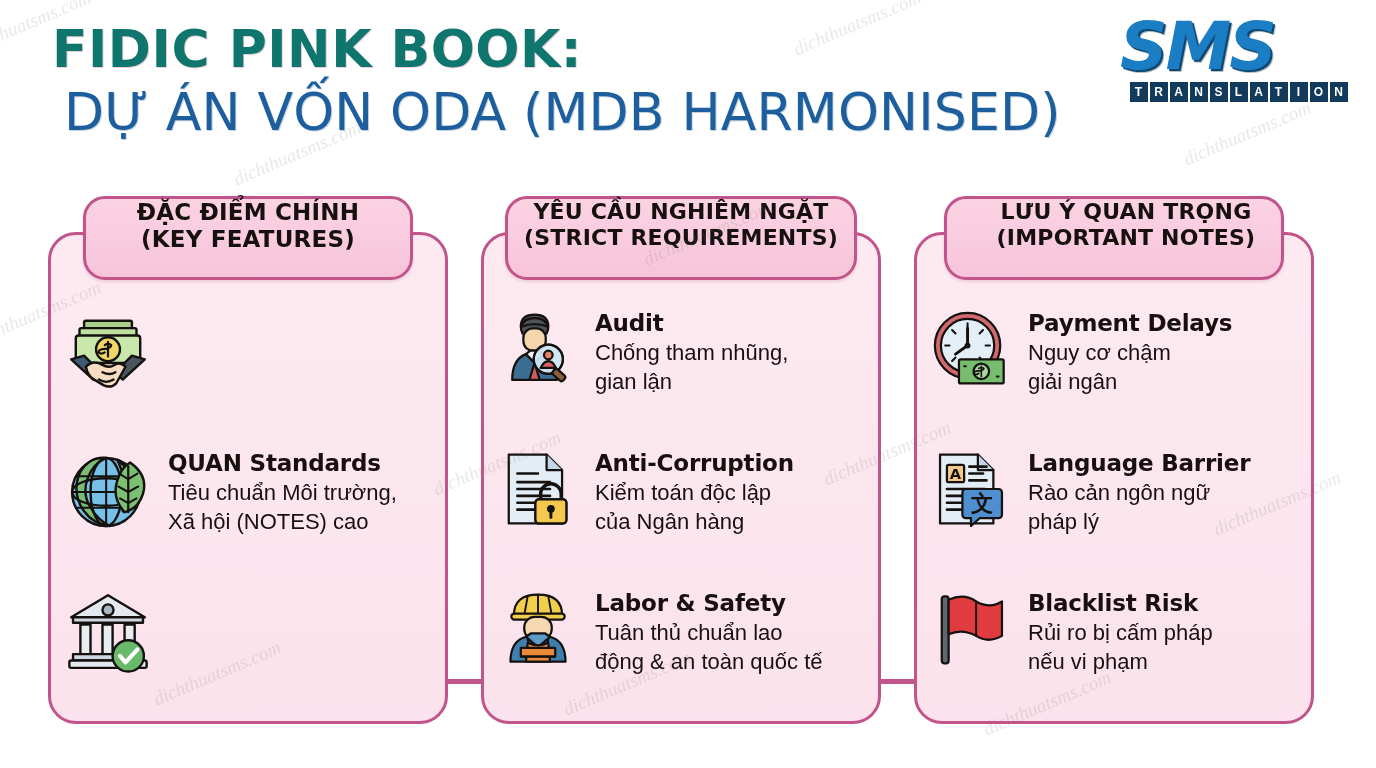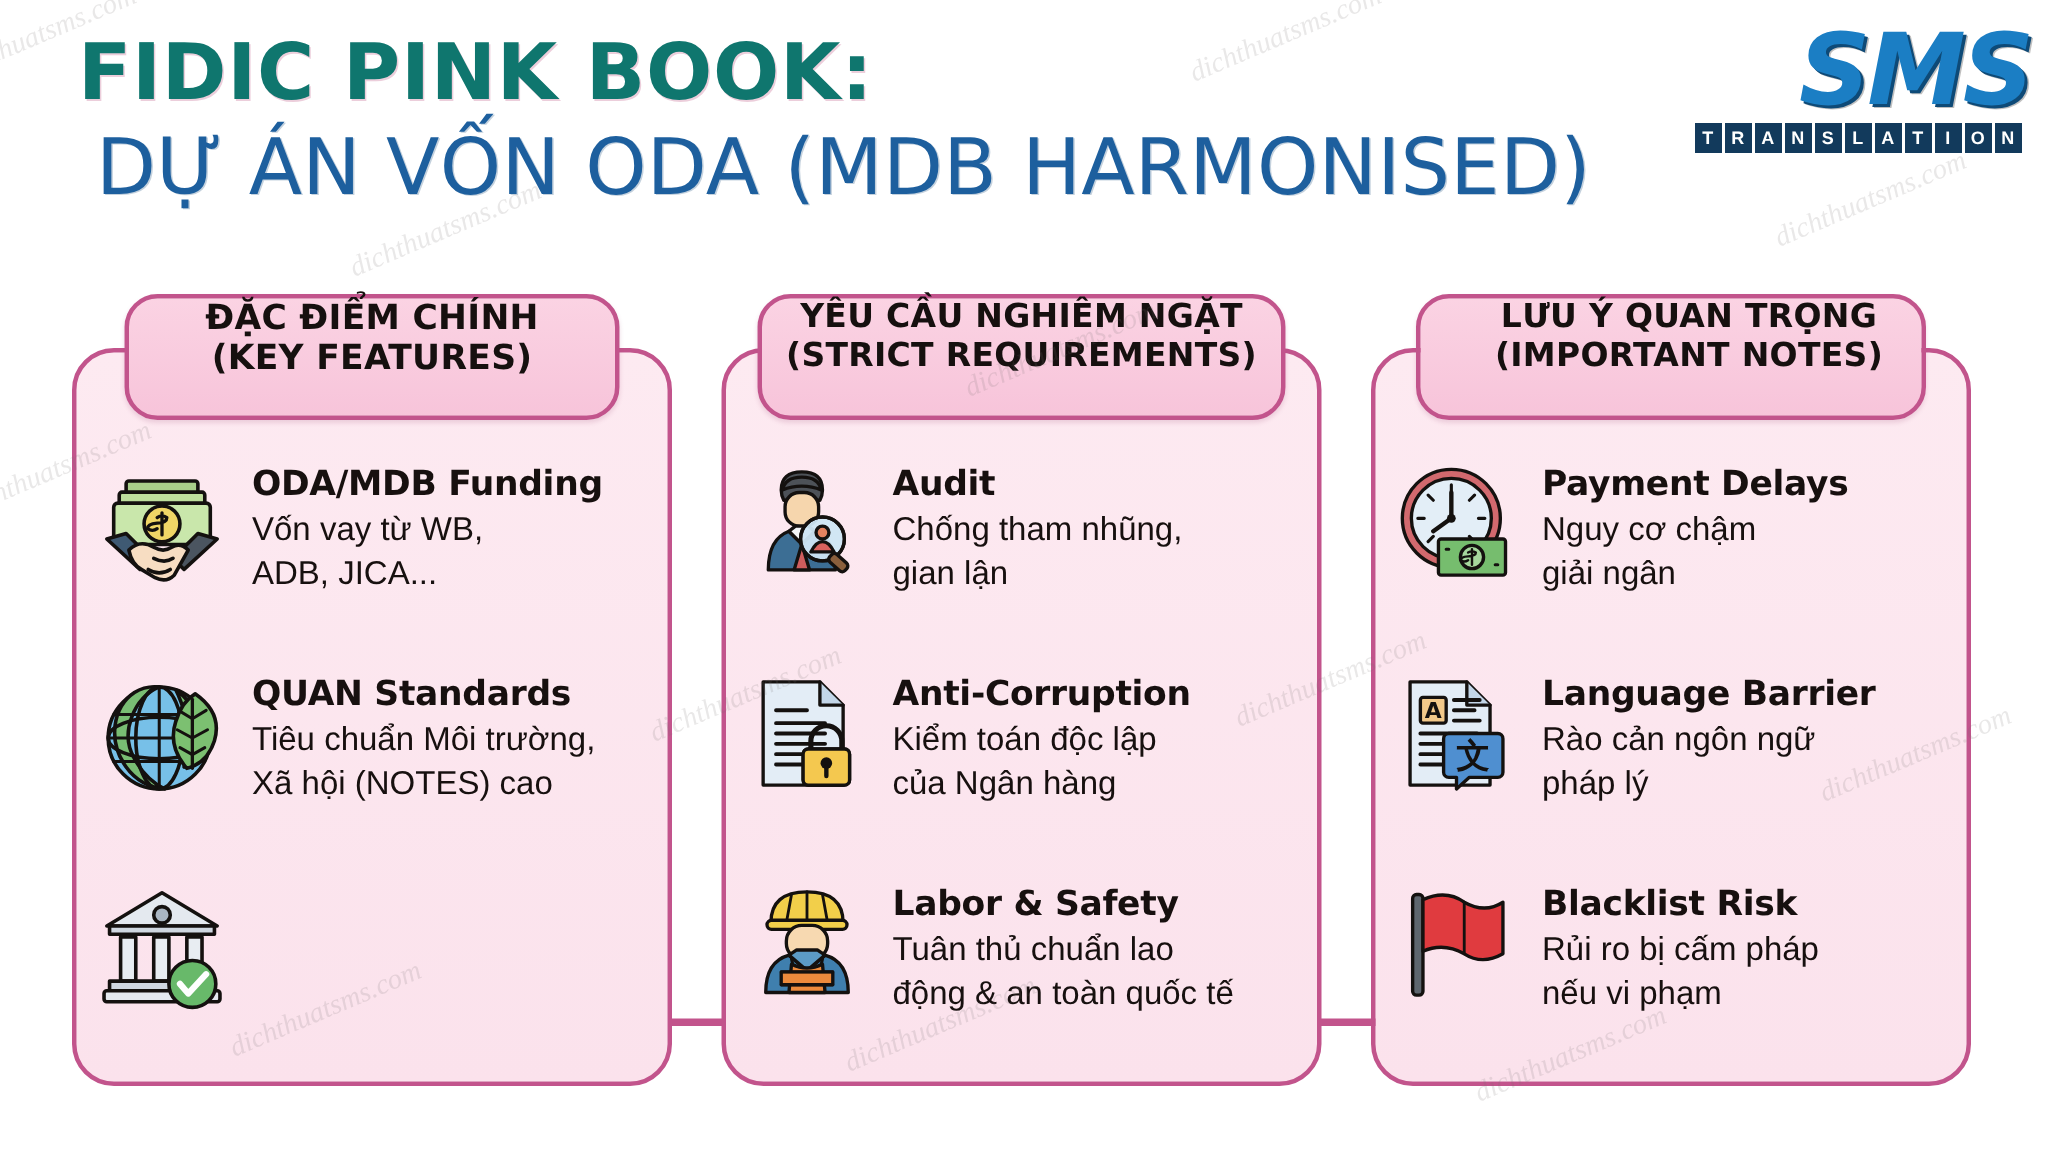--- a/index.html
+++ b/index.html
@@ -38,21 +38,21 @@
     font-family: "DejaVu Sans", sans-serif;
     text-shadow: 1px 1px 0 rgba(20,70,120,0.25);
   }
 
   
   .logo { position: absolute; right: 22px; top: 14px; width: 248px; height: 108px; }
   .logo-sms {
     font-family: "DejaVu Sans", sans-serif;
     font-size: 66px; font-weight: bold; font-style: italic;
     color: #1b7ec4; letter-spacing: -2px; line-height: 1;
-    text-align: right; padding-left: 14px;
+    text-align: left; padding-left: 14px;
     text-shadow: 2px 2px 0 #0e4a77, 3px 3px 0 rgba(0,0,0,0.25);
   }
   .logo-sub { display: flex; justify-content: center; gap: 2px; margin-top: 2px; padding-left: 18px; }
   .logo-sub span {
     background: #123a5c; color: #ffffff;
     font-size: 12px; font-weight: bold; letter-spacing: 1px;
     width: 18px; height: 20px; line-height: 20px; text-align: center;
     font-family: "Liberation Sans", sans-serif;
   }
 
@@ -176,25 +176,20 @@
               <rect x="15" y="32" width="70" height="30" rx="3" fill="#c9e7ab"></rect>
               <circle cx="50" cy="47" r="13" fill="#f0d666"></circle>
               <path d="M50 39 v16 M46.5 42.5 q3.5-2.5 7 0 q0 3.5-7 4 q-7 .5-7 4 q3.5 2.5 7 0" fill="none" stroke-width="2.4"></path>
               <path d="M10 58 l14 -4 l18 18 l-8 8 z" fill="#3f5a73"></path>
               <path d="M90 58 l-14 -4 l-18 18 l8 8 z" fill="#4b5560"></path>
               <path d="M26 66 q8-8 18-2 q7 4 13 0 q6-4 12 2 l-10 18 q-6 6 -14 2 l-10 -6 q-7 -4 -9 -14 z" fill="#f7ddc2"></path>
               <path d="M44 72 q8 4 14 0" fill="none"></path>
               <path d="M40 80 q8 5 16 0" fill="none"></path>
             </g>
           </svg>
-          <div class="txt">
-            <div class="t-title">ODA/MDB Funding</div>
-            <div class="t-desc">Vốn vay từ WB,
-ADB, JICA...</div>
-          </div>
         </div>
 
         <div class="item">
           <svg class="ico" viewBox="0 0 100 100">
             <g stroke="#14110f" stroke-width="2.6" stroke-linejoin="round" stroke-linecap="round">
               <circle cx="48" cy="50" r="37" fill="#77c0e8"></circle>
               <path d="M48 13 q-14 6 -20 22 q-6 16 2 30 q8 15 22 22 q-18 -2 -28 -16 q-10 -14 -8 -30 q2 -16 14 -24 q8 -5 18 -4 z" fill="#79bd73"></path>
               <path d="M60 15 q14 10 16 26 q2 18 -10 30 q8 -20 2 -34 q-4 -14 -8 -22 z" fill="#79bd73"></path>
               <ellipse cx="48" cy="50" rx="37" ry="15" fill="none"></ellipse>
               <ellipse cx="48" cy="50" rx="17" ry="37" fill="none"></ellipse>

